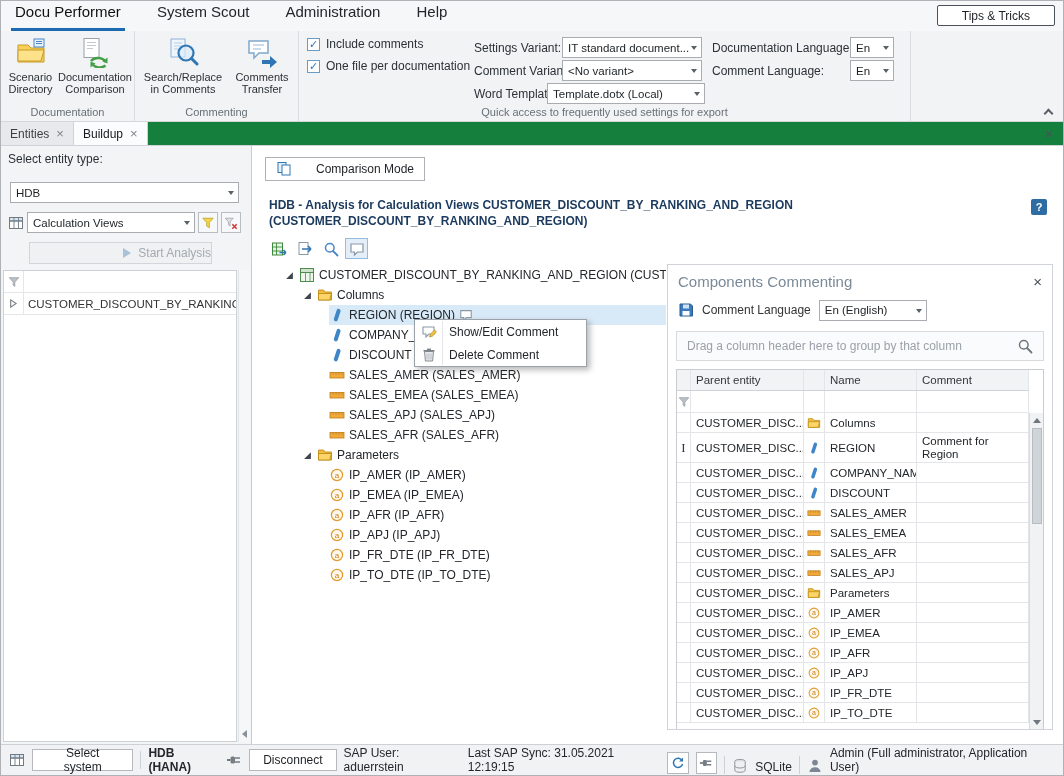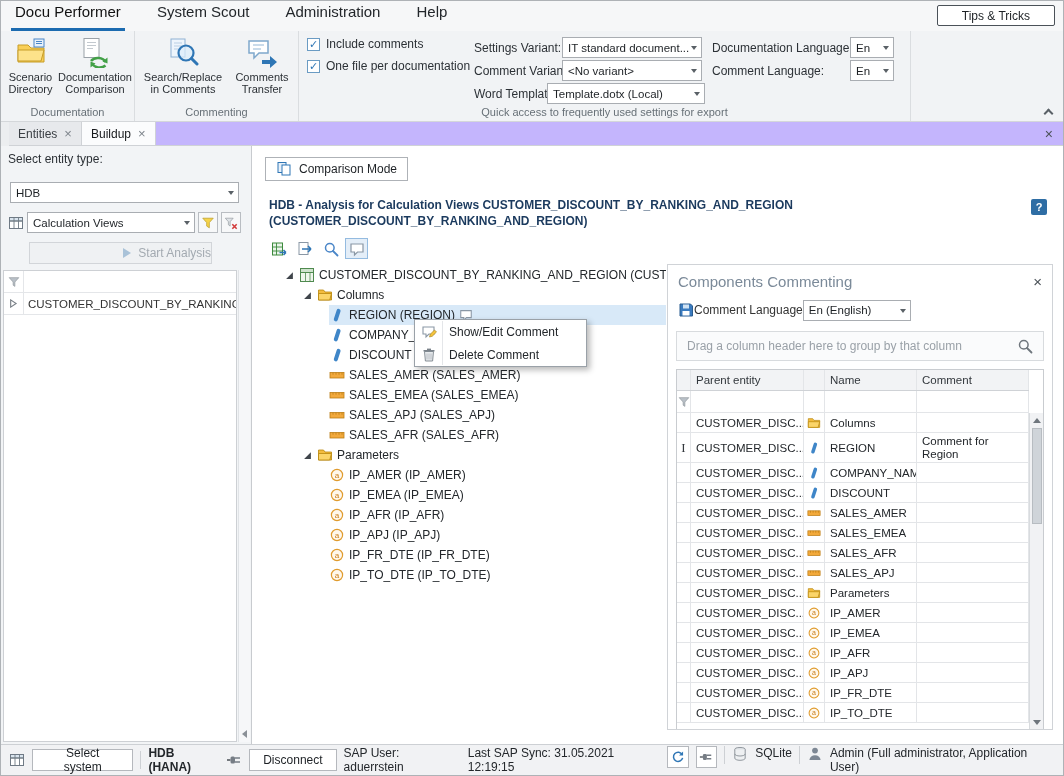--- a/index.html
+++ b/index.html
@@ -29,21 +29,21 @@
 .cb::before{content:"✓"}
 .flabel{position:absolute;font-size:12px;color:#2c3136;white-space:nowrap}
 .combo{position:relative;height:21px;background:#fff;border:1px solid #a9adb2;font-size:11.5px;color:#1d2125;display:flex;align-items:center;padding:0 16px 0 5px;white-space:nowrap;overflow:hidden}
 .combo::after{content:"";position:absolute;right:4px;top:8px;border:3.5px solid transparent;border-top:4.5px solid #5a6167}
 .abs{position:absolute}
 .ribcol{position:absolute;right:6px;bottom:2px;width:18px;height:15px;display:flex;align-items:center;justify-content:center}
 .chev{width:7px;height:7px;border-left:2px solid #5a6167;border-top:2px solid #5a6167;transform:rotate(45deg);margin-top:3px}
 .quick .rg-label{position:absolute;bottom:0;left:0;right:0}
 
 
-.tabbar{position:absolute;top:121px;left:8px;right:0;height:24px;background:#c4b5fd;border-bottom:1px solid #cfd2d6;display:flex}
+.tabbar{position:absolute;top:121px;left:0;right:0;height:24px;background:#15803d;border-bottom:1px solid #cfd2d6;display:flex}
 .tab{display:flex;align-items:center;gap:7px;padding:0 9px;border-right:1px sol id #cfd2d6;border-right:1px solid #cfd2d6;font-size:12px;color:#3a3f44;background:#e7e9ec}
 .tab.active{background:#fbfcfd;font-weight:normal;color:#16191c}
 .xg{color:#7d848b;font-size:13px;line-height:1}
 .xg::before{content:"×"}
 .tab-close{margin-left:auto;display:flex;align-items:center;padding:0 10px;color:#4a5157;font-size:14px}
 .tab-close::before{content:"×"}
 
 
 .ws{position:absolute;top:145px;left:0;right:0;bottom:31px;background:#fff}
 
@@ -57,21 +57,21 @@
 .lgrid{position:absolute;left:2px;top:124px;right:14px;bottom:2px;background:#fff;border:1px solid #cdd0d4}
 .lgr{display:flex;align-items:stretch;height:22px;border-bottom:1px solid #e4e6e9}
 .lgr .ind{width:20px;display:flex;align-items:center;justify-content:center;border-right:1px solid #e4e6e9;flex:none}
 .lgr .cell{flex:1;padding:0 4px;font-size:11.5px;white-space:nowrap;overflow:hidden;display:flex;align-items:center}
 .lscroll{position:absolute;right:1px;top:124px;bottom:2px;width:12px;background:#f6f7f9;border-left:1px solid #e0e3e6}
 .endbtn{position:absolute;bottom:1px;left:0;right:0;height:14px;display:flex;align-items:center;justify-content:center}
 .ltri{width:0;height:0;border-right:5px solid #8a9097;border-top:4px solid transparent;border-bottom:4px solid transparent}
 
 
 .mainarea{position:absolute;left:251px;top:0;right:0;bottom:0;background:#fff}
-.cmpbtn{position:absolute;left:13px;top:11px;height:24px;border:1px solid #aeb2b7;background:#fff;display:flex;align-items:center;gap:7px;padding:0 10px;font-size:12px;color:#1d2125}
+.cmpbtn{position:absolute;left:13px;top:11px;height:24px;border:1px solid #aeb2b7;background:#fff;display:flex;align-items:center;gap:24px;padding:0 10px;font-size:12px;color:#1d2125}
 .ptitle{position:absolute;left:17px;top:51px;width:620px;font-weight:bold;font-size:12px;line-height:16px;color:#1b3a5e}
 .helpb{position:absolute;right:16px;top:53px;width:16px;height:16px;background:#2e6da4;border-radius:2px;color:#fff;font-weight:bold;font-size:11px;display:flex;align-items:center;justify-content:center}
 .helpb::before{content:"?"}
 .ttools{position:absolute;left:15px;top:92px;display:flex;gap:3px}
 .ttb{width:23px;height:21px;display:flex;align-items:center;justify-content:center;border:1px solid transparent}
 .ttb.pressed{background:#e4eef8;border-color:#94bbe0}
 .tree{position:absolute;left:15px;top:119px;width:399px;bottom:6px;overflow:hidden}
 .trow{height:20px;display:flex;align-items:center;gap:4px;white-space:nowrap;font-size:12px;color:#23272b}
 .trow .exp{width:11px;display:flex;justify-content:center;flex:none}
 .lvl0{padding-left:17px}.lvl1{padding-left:35px}.lvl2{padding-left:62px}
@@ -82,21 +82,21 @@
 .ctx{position:absolute;left:413px;top:318px;width:173px;background:#fff;border:1px solid #9aa1a8;box-shadow:3px 3px 6px rgba(0,0,0,.28);z-index:20}
 .ctx::before{content:"";position:absolute;left:27px;top:1px;bottom:1px;width:1px;background:#e4e6e9}
 .ctxi{height:23px;display:flex;align-items:center;gap:12px;padding-left:6px;font-size:12px;color:#23272b;position:relative}
 
 
 .rp{position:absolute;left:415px;top:118px;right:10px;bottom:14px;background:#fff;border:1px solid #d0d3d7}
 .rph{display:flex;align-items:center;height:32px;padding:0 10px}
 .rptitle{font-size:15px;color:#7b8a99}
 .rpx{margin-left:auto;color:#4a5157;font-size:15px}
 .rpx::before{content:"×"}
-.rplang{display:flex;align-items:center;gap:0;height:26px;padding:0 10px}
+.rplang{display:flex;align-items:center;gap:8px;height:26px;padding:0 10px}
 .rpgroup{margin:8px 8px 0;height:30px;border:1px solid #d8dbde;background:#fafbfc;display:flex;align-items:center;padding:0 10px;color:#9aa1a8;font-size:12px}
 .rpgroup .mg{margin-left:auto}
 .rgrid{position:absolute;left:8px;right:8px;top:104px;bottom:0;border:1px solid #c9ccd0;border-bottom:none;overflow:hidden;padding-right:14px}
 .grow{display:grid;grid-template-columns:14px 113px 21px 92px 1fr;height:20px;border-bottom:1px solid #e3e5e8}
 .grow>div{border-right:1px solid #e3e5e8;display:flex;align-items:center;padding:0 5px;font-size:11.5px;white-space:nowrap;overflow:hidden;color:#23272b}
 .grow>.ci{padding:0;justify-content:center}
 .ghead{height:21px;background:#f2f3f5;border-bottom:1px solid #cfd2d6}
 .ghead>div{color:#33383d}
 .gfilter{height:22px}
 .growc{height:30px}
@@ -109,21 +109,21 @@
 .tri-dn{width:0;height:0;border-top:5px solid #6f767d;border-left:4px solid transparent;border-right:4px solid transparent}
 .vthumb{width:10px;height:96px;background:#cfd4d9;border:1px solid #b7bcc1;margin-top:1px;flex:none}
 .vfill{flex:1}
 
 
 .sb{position:absolute;left:0;right:0;bottom:0;height:31px;background:#f1f2f4;border-top:1px solid #cdd0d4;display:flex;align-items:center;gap:7px;padding:0 8px;font-size:12px;color:#23272b}
 .sbbtn{height:22px;background:#fff;border:1px solid #b5b8bd;display:flex;align-items:center;padding:0 13px;font-size:12px;color:#1d2125}
 .sbsep{width:1px;height:18px;background:#cdd0d4}
 .sbib{width:22px;height:22px;background:#fff;border:1px solid #b5b8bd;display:flex;align-items:center;justify-content:center}
 .bold{font-weight:bold}
-.sbright{margin-left:auto;display:flex;align-items:flex-start;gap:7px}
+.sbright{margin-left:auto;display:flex;align-items:flex-end;gap:7px}
 </style>
 </head>
 <body>
 
 <svg style="position:absolute;width:0;height:0" aria-hidden="true">
   <symbol id="i-dir" viewBox="0 0 32 32">
     <path d="M3 9h10l3 3h13v14H3z" fill="#f9cf57" stroke="#c79d28"></path>
     <path d="M3 14h26l-3 11H3z" fill="#fde28a" stroke="#c79d28"></path>
     <rect x="19" y="3" width="10" height="8" fill="#e8f1fa" stroke="#4a86c8"></rect>
     <path d="M21 5.5h6M21 7.5h6" stroke="#4a86c8"></path>

